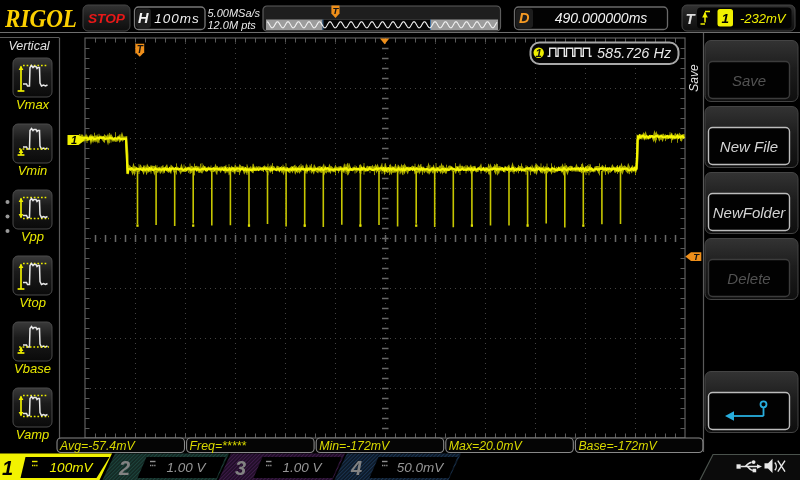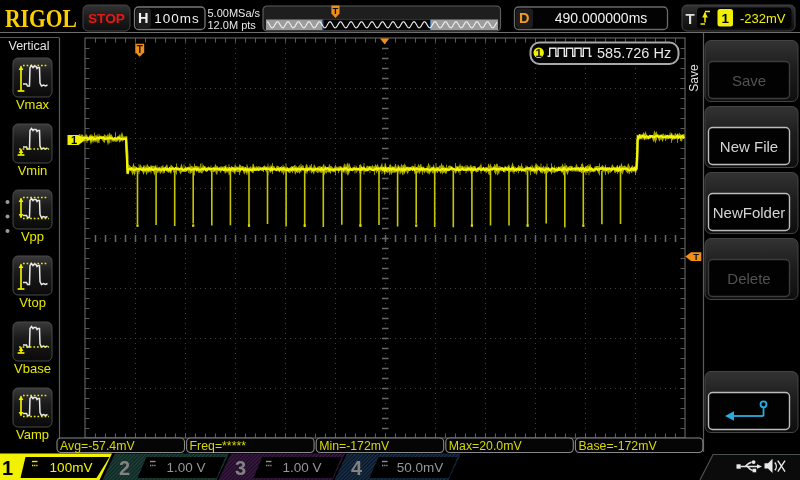--- a/index.html
+++ b/index.html
@@ -1,15 +1,15 @@
 <!DOCTYPE html>
 <html><head><meta charset="utf-8">
 <style>
 html,body{margin:0;padding:0;background:#000;}
-#scr{position:relative;width:800px;height:480px;background:#8b5cf6;overflow:hidden;}
+#scr{position:relative;width:800px;height:480px;background:#8b5cf6;overflow:hidden;font-style:italic;}
 </style></head>
 <body>
 <div id="scr">
 <svg width="800" height="480" viewBox="0 0 800 480">
 <defs>
 <linearGradient id="btngrad" x1="0" y1="0" x2="0" y2="1">
 <stop offset="0" stop-color="#3a3a3a"></stop>
           <stop offset="0.4" stop-color="#1b1b1b"></stop>
           <stop offset="1" stop-color="#0a0a0a"></stop>
 </linearGradient>

